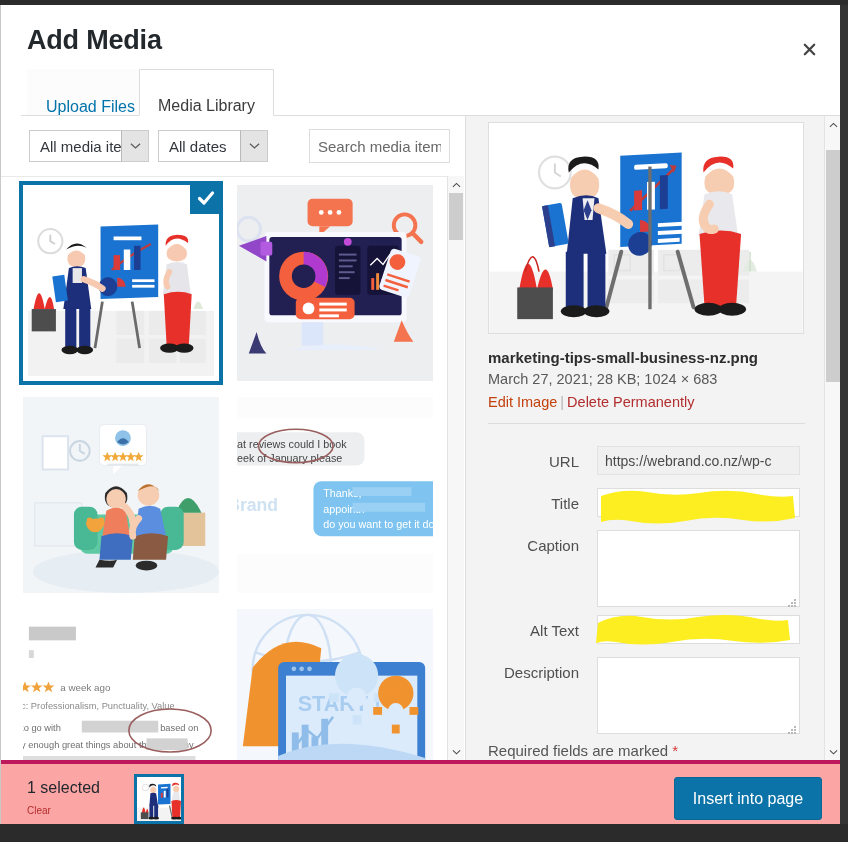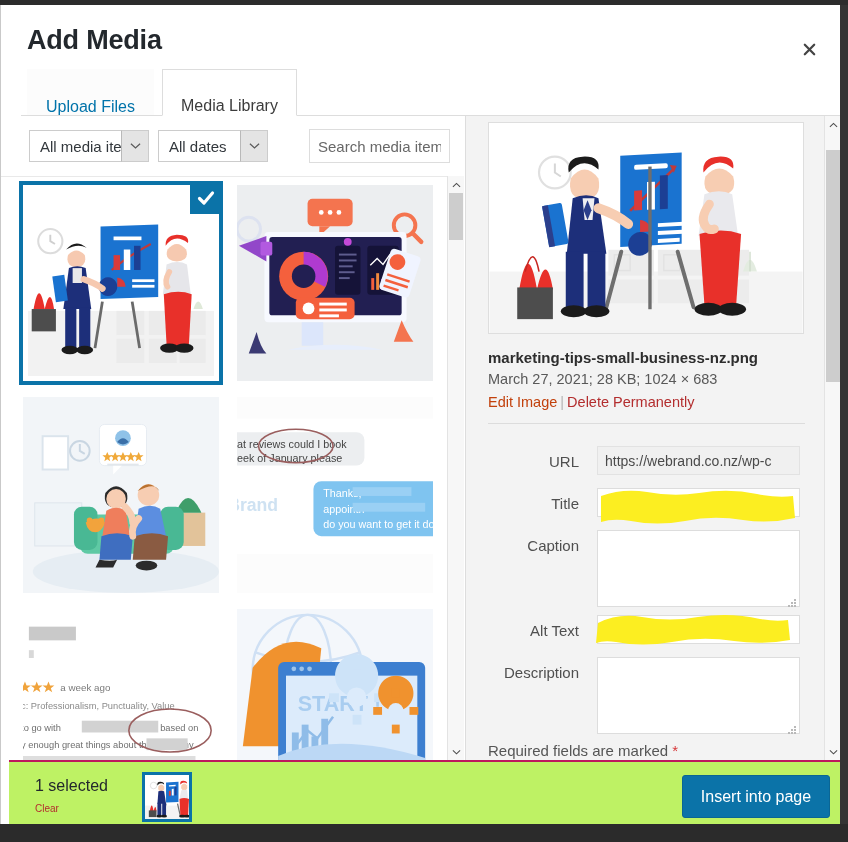--- a/index.html
+++ b/index.html
@@ -52,21 +52,21 @@
     display: flex; align-items: flex-end; padding: 0 18px;
     font-size: 16px; color: #0073aa; background: #fcfcfc;
     border: 1px solid transparent; border-bottom: 0; cursor: pointer;
   }
   .tab.active {
     background: #fff; color: #3c3c3c;
     border-color: #ddd; border-bottom: 1px solid #fff;
     z-index: 2;
   }
   #tab-upload { left: 26px; }
-  #tab-library { left: 138px; margin-left: 23px; }
+  #tab-library { left: 138px; }
 
   
   .toolbar { position: absolute; left: 0; top: 111px; width: 840px; height: 60px; background: #fff; }
   .filter-select {
     position: absolute; top: 14px; height: 32px;
     font-family: "Liberation Sans", sans-serif; font-size: 15px; color: #32373c;
     background: #fff; border: 1px solid #ccc; padding: 0 0 0 10px;
     appearance: none; -webkit-appearance: none; cursor: pointer;
   }
   #filter-media-type { left: 28px; width: 120px; }
@@ -187,22 +187,22 @@
   }
   .required-note .star { color: #d63638; }
 
   
   #details-scrollbar { left: 823px; top: 111px; width: 17px; height: 644px; }
   #details-sb-thumb { top: 34px; height: 232px; }
   #details-sb-down { bottom: 0; }
 
   
   .footer {
-    position: absolute; left: 8px; top: 755px; width: 840px; height: 69px;
-    background: #bef264; border-top: 2px solid #be185d;
+    position: absolute; left: 0; top: 755px; width: 840px; height: 69px;
+    background: #fca5a5; border-top: 4px solid #be185d;
   }
   .sel-count {
     position: absolute; left: 26px; top: 15px; font-size: 16px; color: #23282d;
   }
   .clear-link {
     position: absolute; left: 26px; top: 41px; font-size: 10px;
     color: #b32d2e; text-decoration: none; cursor: pointer;
   }
   .footer-thumb {
     position: absolute; left: 133px; top: 10px; width: 50px; height: 50px;

